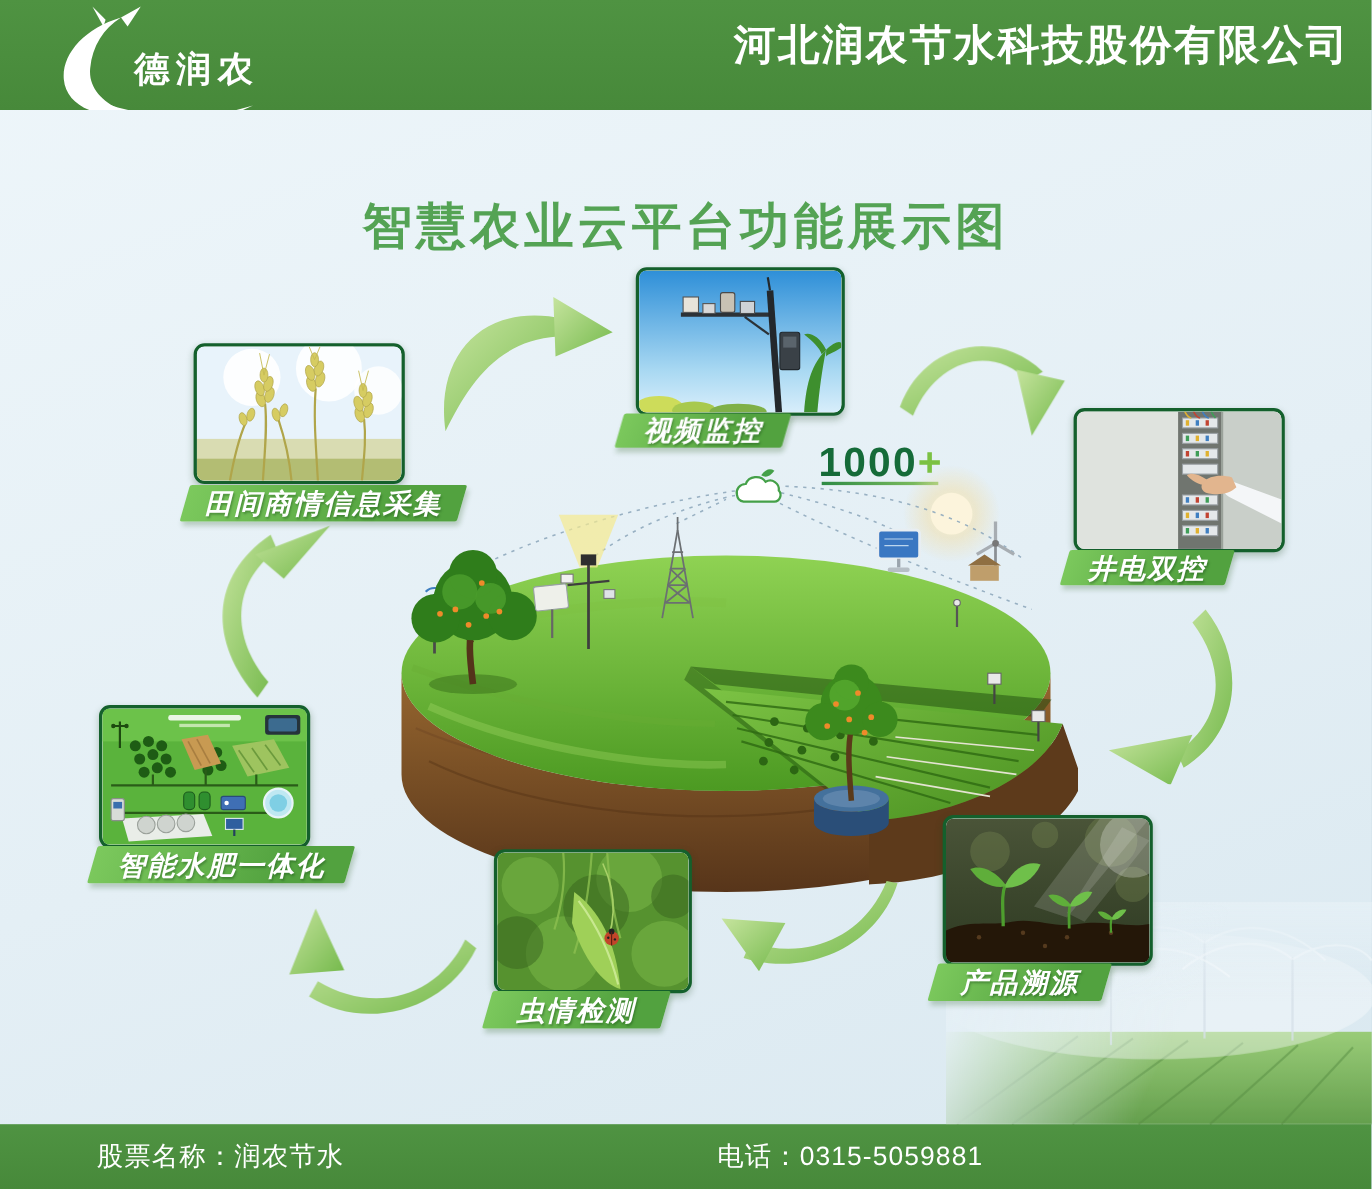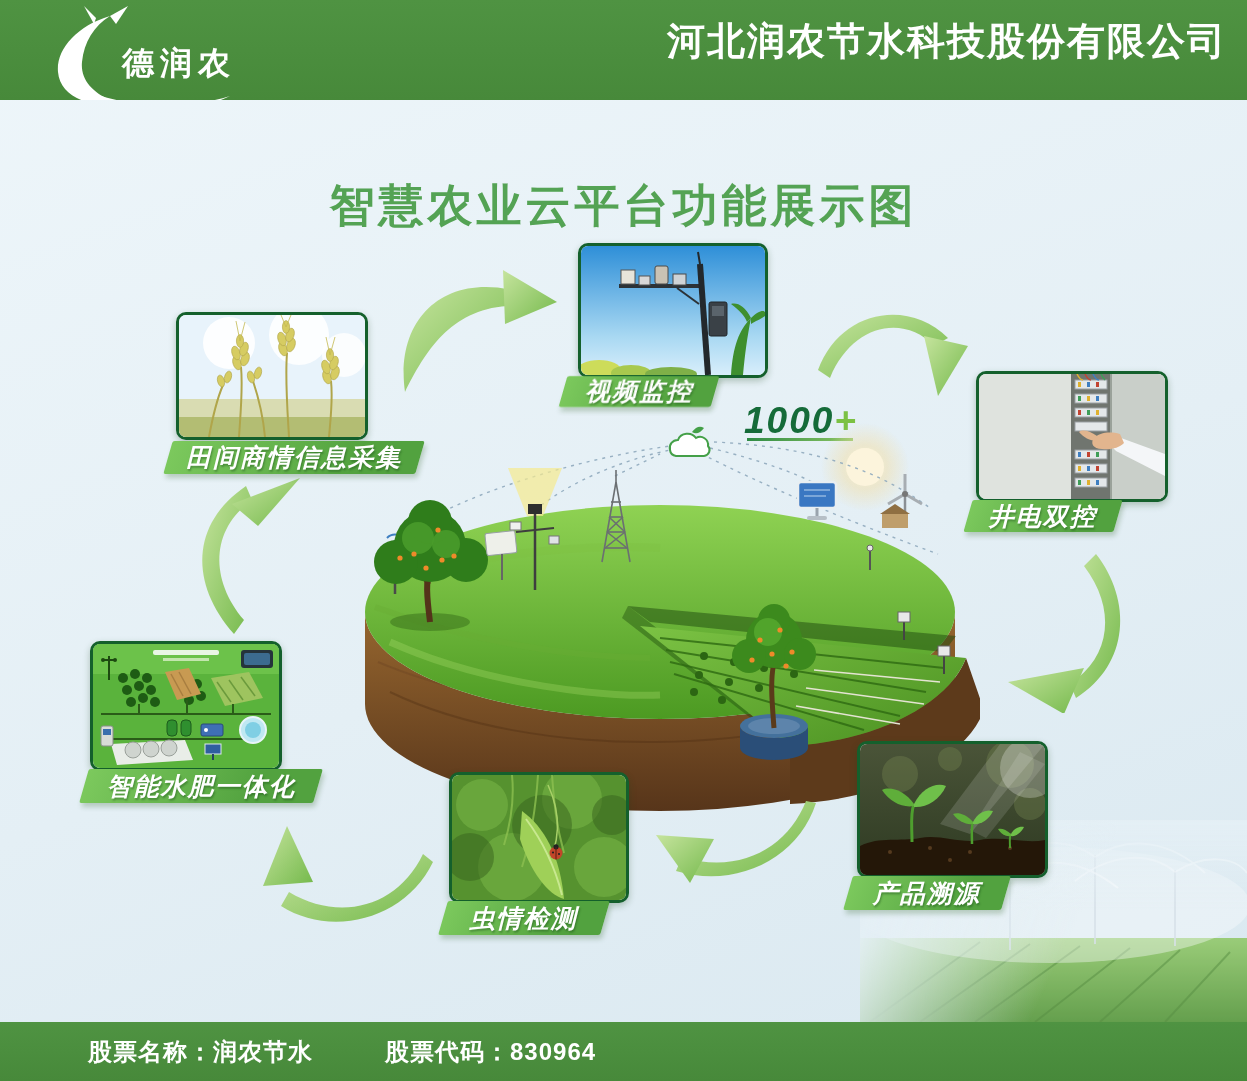--- a/index.html
+++ b/index.html
@@ -10,36 +10,36 @@
   
   .bar{left:0;width:1247px;background:linear-gradient(180deg,#4f9342,#47893a);}
   .hdr{top:0;height:100px;padding-left:20px;}
   .ftr{top:1022px;height:59px;}
   .company-zh{right:40px;top:16px;color:#fff;font-size:38px;font-weight:bold;letter-spacing:2px;white-space:nowrap;}
   .company-en{right:40px;top:56px;color:#fff;font-size:17.5px;letter-spacing:1px;white-space:nowrap;}
   
   .title{top:146px;left:0;width:1247px;text-align:center;color:#54a354;font-size:45px;
          font-weight:bold;letter-spacing:4px;margin-top:30px;}
   
-  .stat{left:744px;top:400px;font-size:37px;font-weight:bold;font-style:italic;color:#156b39;letter-spacing:2px;white-space:nowrap;}
+  .stat{left:744px;top:400px;font-size:37px;font-weight:bold;color:#156b39;letter-spacing:2px;white-space:nowrap;}
   .stat .plus{color:#7bc143;}
   .stat-line{left:747px;top:438px;width:106px;height:3px;background:linear-gradient(90deg,#2e8b45,#8cc563);}
   
   .card{border:3px solid #14602c;border-radius:10px;overflow:hidden;background:#fff;
         box-shadow:0 3px 7px rgba(25,70,25,.28);}
   .card svg{display:block;}
   
   .banner{background:linear-gradient(100deg,#7cc95d 0%,#52a23f 75%);transform:skewX(-16deg);
           display:flex;align-items:center;justify-content:center;border-radius:2px;
           box-shadow:3px 4px 5px rgba(40,90,30,.25);}
   .banner span{transform:skewX(16deg);color:#fff;font-weight:bold;font-style:italic;
                font-size:25px;letter-spacing:2px;white-space:nowrap;
                text-shadow:1px 2px 2px rgba(20,70,20,.4);}
   
-  .f-item{top:1022px;height:59px;line-height:59px;color:#fff;font-size:24px;font-weight:bold;white-space:nowrap;letter-spacing:1px;}
+  .f-item{top:1022px;height:59px;line-height:59px;color:#fff;font-size:24px;font-weight:normal;white-space:nowrap;letter-spacing:1px;}
   .bg-fade{pointer-events:none;}
 </style>
 </head>
 <body>
 
 <div class="page">
 
   <svg width="0" height="0" style="position:absolute">
     <defs>
       <linearGradient id="arrowGrad" x1="0" y1="0" x2="1" y2="1">
@@ -571,15 +571,15 @@
       <path d="M151,90 C146,85 141,84 138,85 C141,90 146,93 151,92 Z" fill="#5fae3a"></path>
       <path d="M151,90 C154,84 160,82 164,83 C161,89 155,93 151,92 Z" fill="#6fc04a"></path>
     </svg>
   </div>
   <div class="abs banner" style="left:848px;top:876px;width:158px;height:34px">
     <span>产品溯源</span>
   </div>
 
   <div class="abs bar ftr"></div>
   <div class="abs f-item" style="left:88px"><span>股票名称：</span><span>润农节水</span></div>
-  <div class="abs f-item" style="left:385px"><span>股票代码：</span><span>830964</span></div>
+  <div class="abs f-item" style="left:652px"><span>电话：</span><span>0315-5059881</span></div>
 
 </div>
 
 </body></html>

